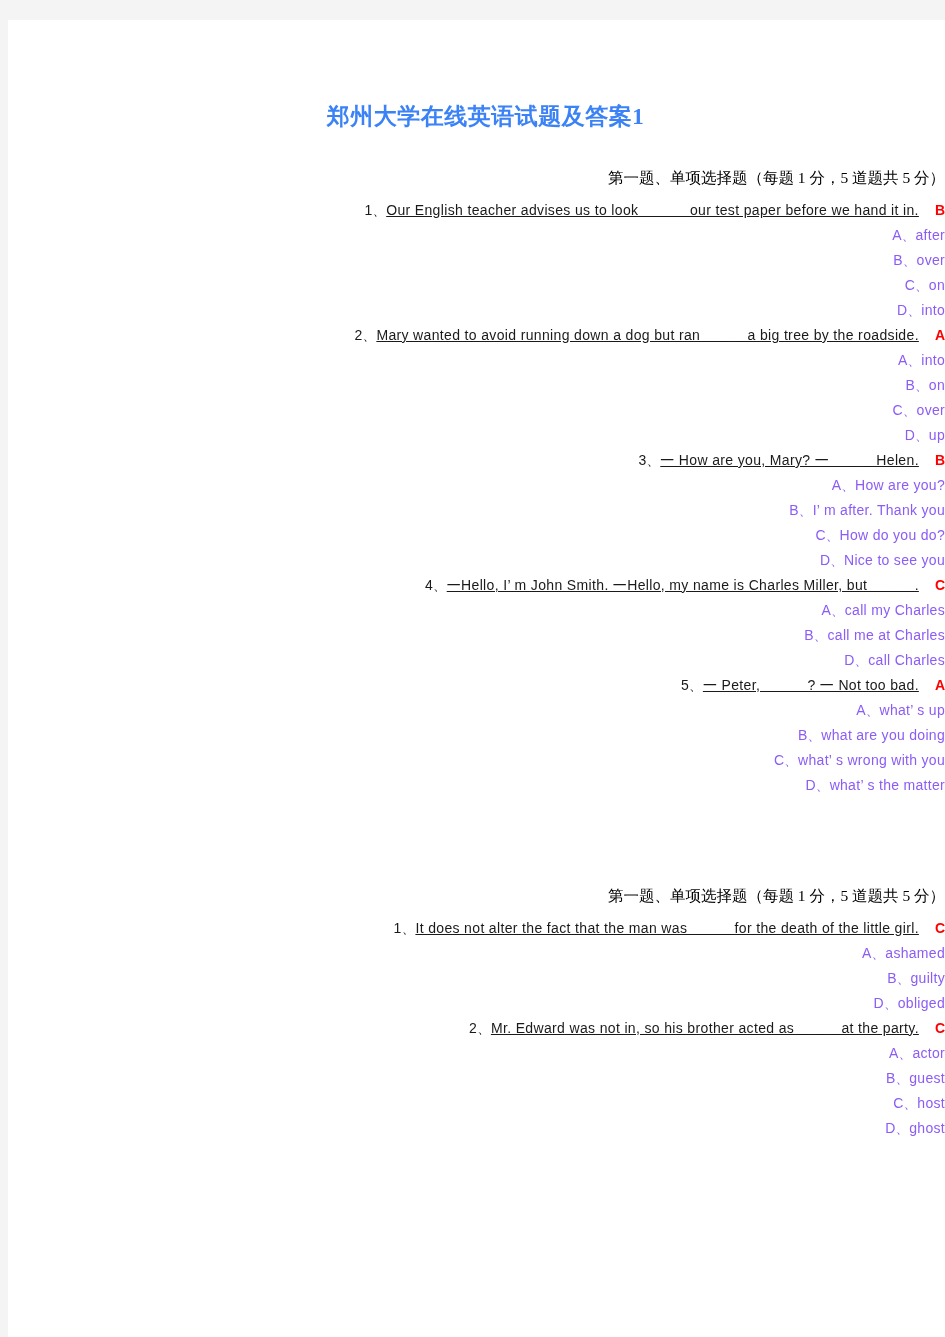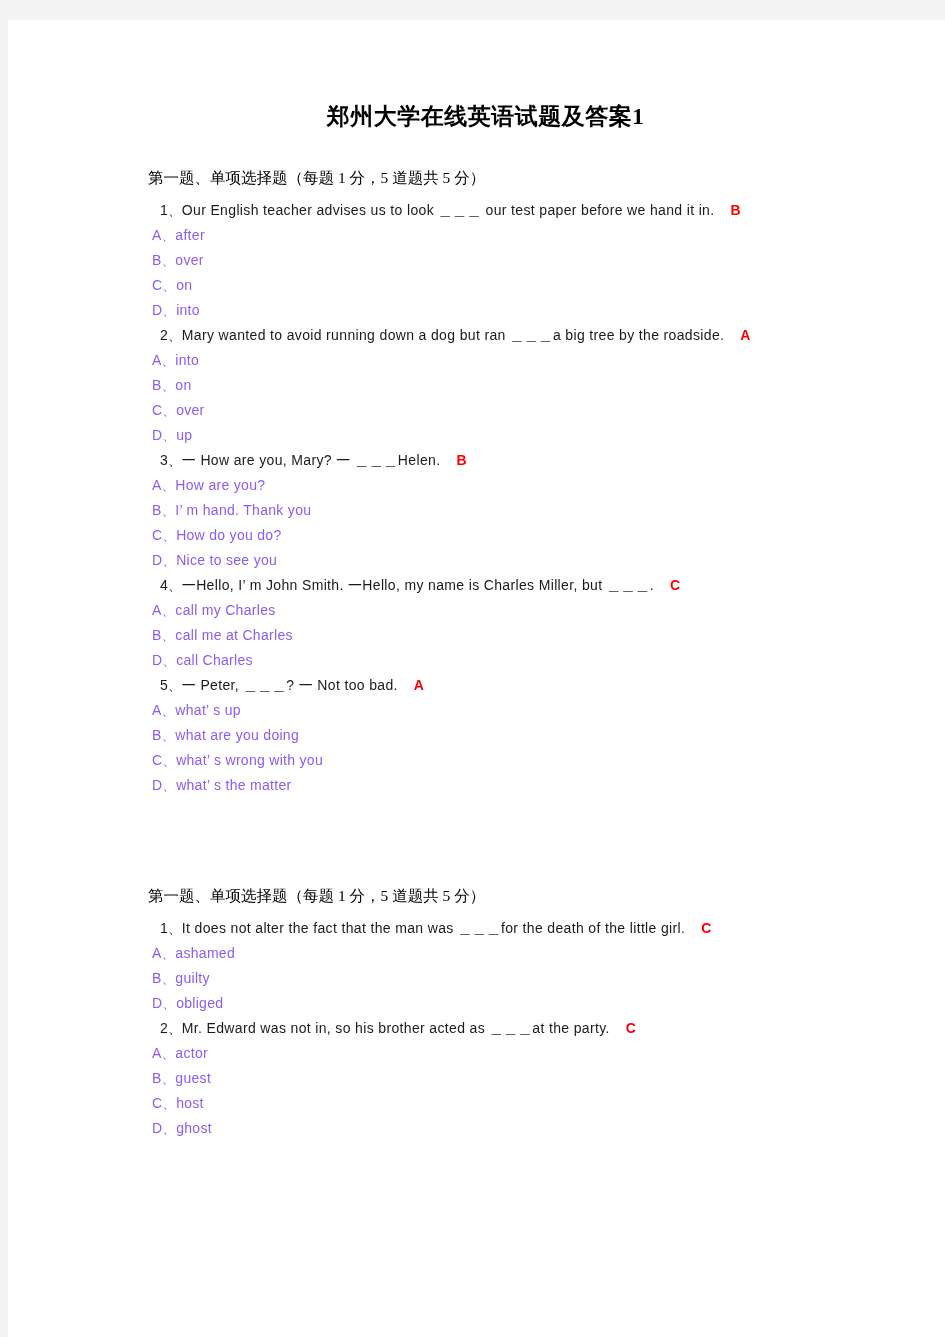--- a/index.html
+++ b/index.html
@@ -24,30 +24,31 @@
     box-sizing: border-box;
   }
   .page-inner {
     padding: 0 0 0 0;
   }
   .doc-title {
     text-align: center;
     font-family: "Liberation Serif", "DejaVu Serif", serif;
     font-weight: bold;
     font-size: 23px;
-    color: #000000;
+    color: #3b82f6;
     letter-spacing: 0.5px;
     margin: 0;
     padding-top: 82px;
     padding-left: 18px;
     line-height: 1.3;
   }
   .section {
     margin: 0;
     padding: 0;
+    text-align: right;
   }
   .section-gap {
     height: 86px;
   }
   .first-section {
     margin-top: 34px;
   }
   .section-header {
     font-family: "Liberation Serif", "DejaVu Serif", serif;
     font-size: 15.5px;
@@ -61,20 +62,21 @@
     font-family: "Liberation Sans", sans-serif;
     font-size: 14px;
     color: #1a1a1a;
     line-height: 25px;
     padding-left: 152px;
     white-space: nowrap;
     position: relative;
   }
   .q-line .q-text {
     letter-spacing: 0.35px;
+    text-decoration: underline;
   }
   .q-line .answer {
     color: #ff0000;
     font-weight: bold;
     margin-left: 16px;
     letter-spacing: 0;
   }
   .opt-line {
     font-family: "Liberation Sans", sans-serif;
     font-size: 14px;
@@ -104,21 +106,21 @@
           <div class="opt-line"><span class="sep">B、</span><span>over</span></div>
           <div class="opt-line"><span class="sep">C、</span><span>on</span></div>
           <div class="opt-line"><span class="sep">D、</span><span>into</span></div>
           <div class="q-line"><span class="sep">2、</span><span class="q-text">Mary  wanted  to  avoid  running  down  a  dog  but  ran   ＿＿＿a  big  tree  by  the  roadside.</span><span class="answer">A</span></div>
           <div class="opt-line"><span class="sep">A、</span><span>into</span></div>
           <div class="opt-line"><span class="sep">B、</span><span>on</span></div>
           <div class="opt-line"><span class="sep">C、</span><span>over</span></div>
           <div class="opt-line"><span class="sep">D、</span><span>up</span></div>
           <div class="q-line"><span class="sep">3、</span><span class="q-text">一  How  are  you,  Mary?   一  ＿＿＿Helen.</span><span class="answer">B</span></div>
           <div class="opt-line"><span class="sep">A、</span><span>How  are  you?</span></div>
-          <div class="opt-line"><span class="sep">B、</span><span>I’ m hand. Thank you</span></div>
+          <div class="opt-line"><span class="sep">B、</span><span>I’ m after. Thank you</span></div>
           <div class="opt-line"><span class="sep">C、</span><span>How  do  you  do?</span></div>
           <div class="opt-line"><span class="sep">D、</span><span>Nice  to  see  you</span></div>
           <div class="q-line"><span class="sep">4、</span><span class="q-text">一Hello,  I’ m John Smith.   一Hello,  my  name  is  Charles  Miller,  but ＿＿＿.</span><span class="answer">C</span></div>
           <div class="opt-line"><span class="sep">A、</span><span>call  my  Charles</span></div>
           <div class="opt-line"><span class="sep">B、</span><span>call  me  at  Charles</span></div>
           <div class="opt-line"><span class="sep">D、</span><span>call  Charles</span></div>
           <div class="q-line"><span class="sep">5、</span><span class="q-text">一  Peter,   ＿＿＿?  一  Not  too  bad.</span><span class="answer">A</span></div>
           <div class="opt-line"><span class="sep">A、</span><span>what’ s up</span></div>
           <div class="opt-line"><span class="sep">B、</span><span>what  are  you  doing</span></div>
           <div class="opt-line"><span class="sep">C、</span><span>what’ s  wrong  with  you</span></div>

